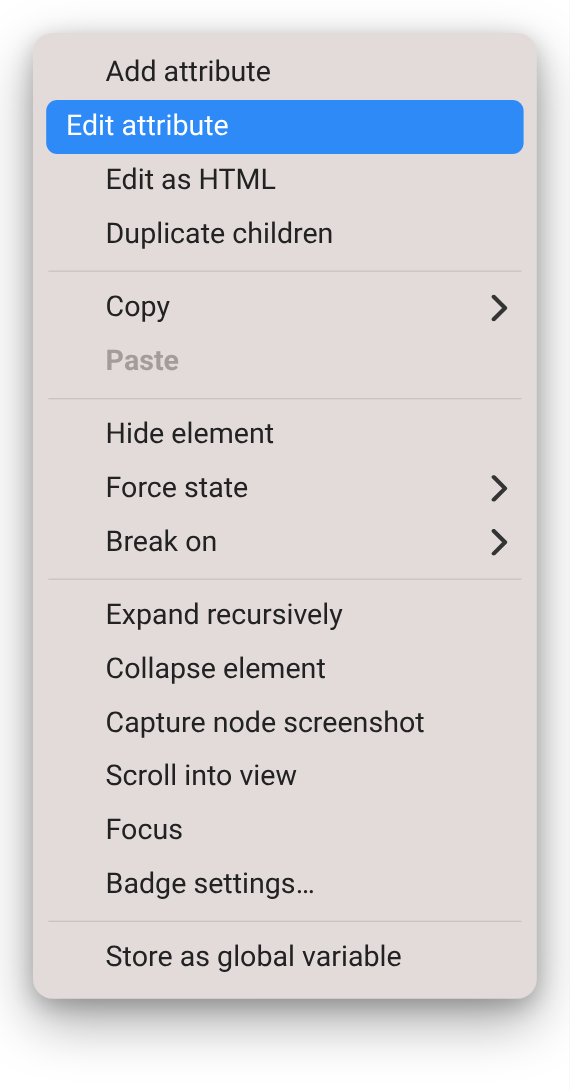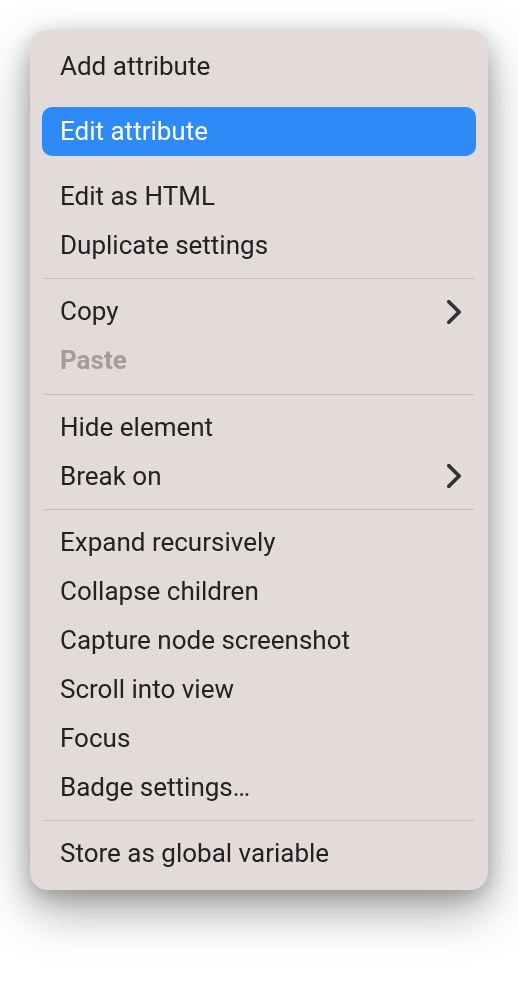--- a/index.html
+++ b/index.html
@@ -26,26 +26,27 @@
     }
     .menu-item {
       display: flex;
       align-items: center;
       justify-content: space-between;
       padding: 7px 26px 7px 30px;
       font-size: 26px;
       color: #222;
       cursor: default;
       line-height: 1.35;
+      margin-left: 36px;
     }
     .menu-item.highlighted {
       background: #2e8af7;
       color: #ffffff;
       border-radius: 10px;
-      margin: 16px 12px;
+      margin: 0 12px;
       padding-left: 18px;
       padding-right: 14px;
     }
     .menu-item.disabled {
       color: #a39c9b;
       font-weight: bold;
     }
     .menu-item .label {
       flex: 1;
     }
@@ -71,52 +72,60 @@
     <div class="menu-item">
       <span class="label">Add attribute</span>
     </div>
     <div class="menu-item highlighted">
       <span class="label">Edit attribute</span>
     </div>
     <div class="menu-item">
       <span class="label">Edit as HTML</span>
     </div>
     <div class="menu-item">
-      <span class="label">Duplicate settings</span>
+      <span class="label">Duplicate children</span>
     </div>
     <div class="separator"></div>
     <div class="menu-item">
       <span class="label">Copy</span>
       <span class="chevron">
         <svg viewBox="0 0 8 14">
           <path d="M1 1 L7 7 L1 13" fill="none" stroke="#343434" stroke-width="2.2" stroke-linecap="round" stroke-linejoin="round"></path>
         </svg>
       </span>
     </div>
     <div class="menu-item disabled">
       <span class="label">Paste</span>
     </div>
     <div class="separator"></div>
     <div class="menu-item">
       <span class="label">Hide element</span>
     </div>
     <div class="menu-item">
+      <span class="label">Force state</span>
+      <span class="chevron">
+        <svg viewBox="0 0 8 14">
+          <path d="M1 1 L7 7 L1 13" fill="none" stroke="#343434" stroke-width="2.2" stroke-linecap="round" stroke-linejoin="round"></path>
+        </svg>
+      </span>
+    </div>
+    <div class="menu-item">
       <span class="label">Break on</span>
       <span class="chevron">
         <svg viewBox="0 0 8 14">
           <path d="M1 1 L7 7 L1 13" fill="none" stroke="#343434" stroke-width="2.2" stroke-linecap="round" stroke-linejoin="round"></path>
         </svg>
       </span>
     </div>
     <div class="separator"></div>
     <div class="menu-item">
       <span class="label">Expand recursively</span>
     </div>
     <div class="menu-item">
-      <span class="label">Collapse children</span>
+      <span class="label">Collapse element</span>
     </div>
     <div class="menu-item">
       <span class="label">Capture node screenshot</span>
     </div>
     <div class="menu-item">
       <span class="label">Scroll into view</span>
     </div>
     <div class="menu-item">
       <span class="label">Focus</span>
     </div>

